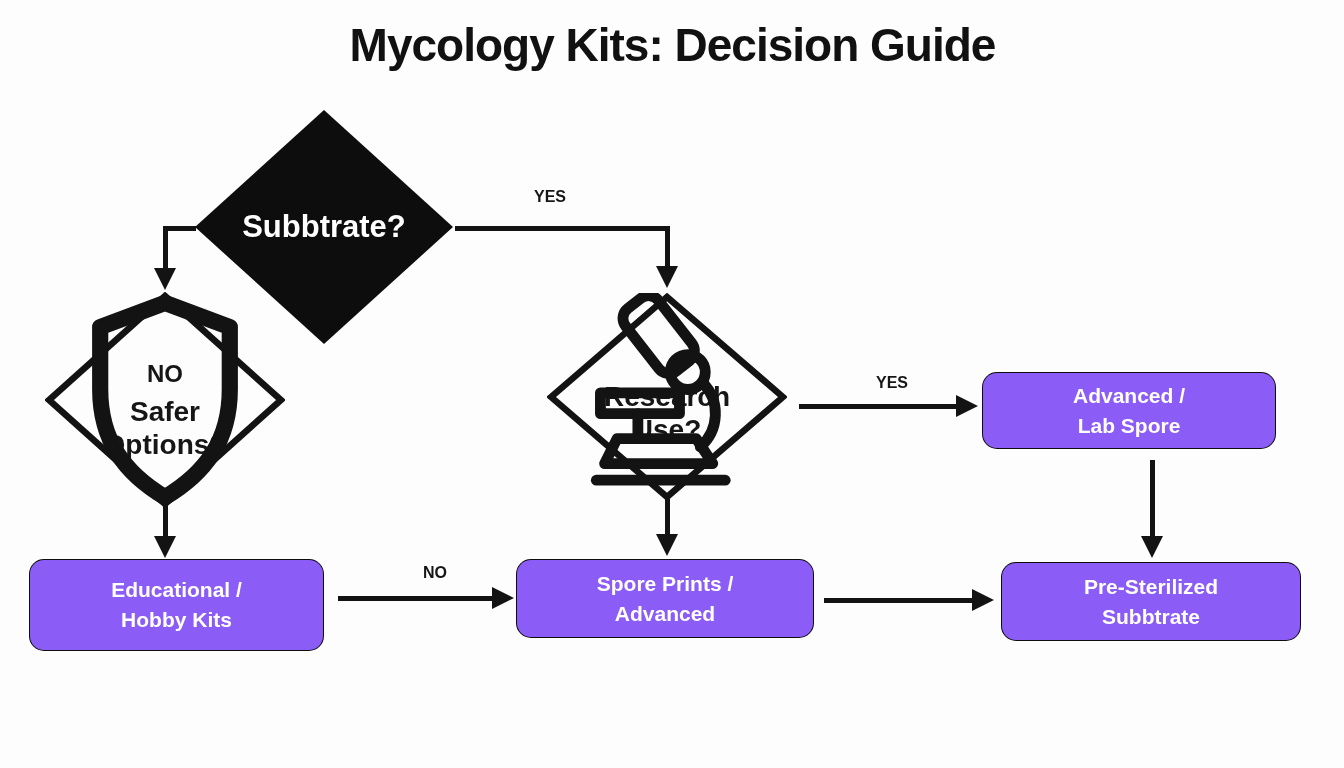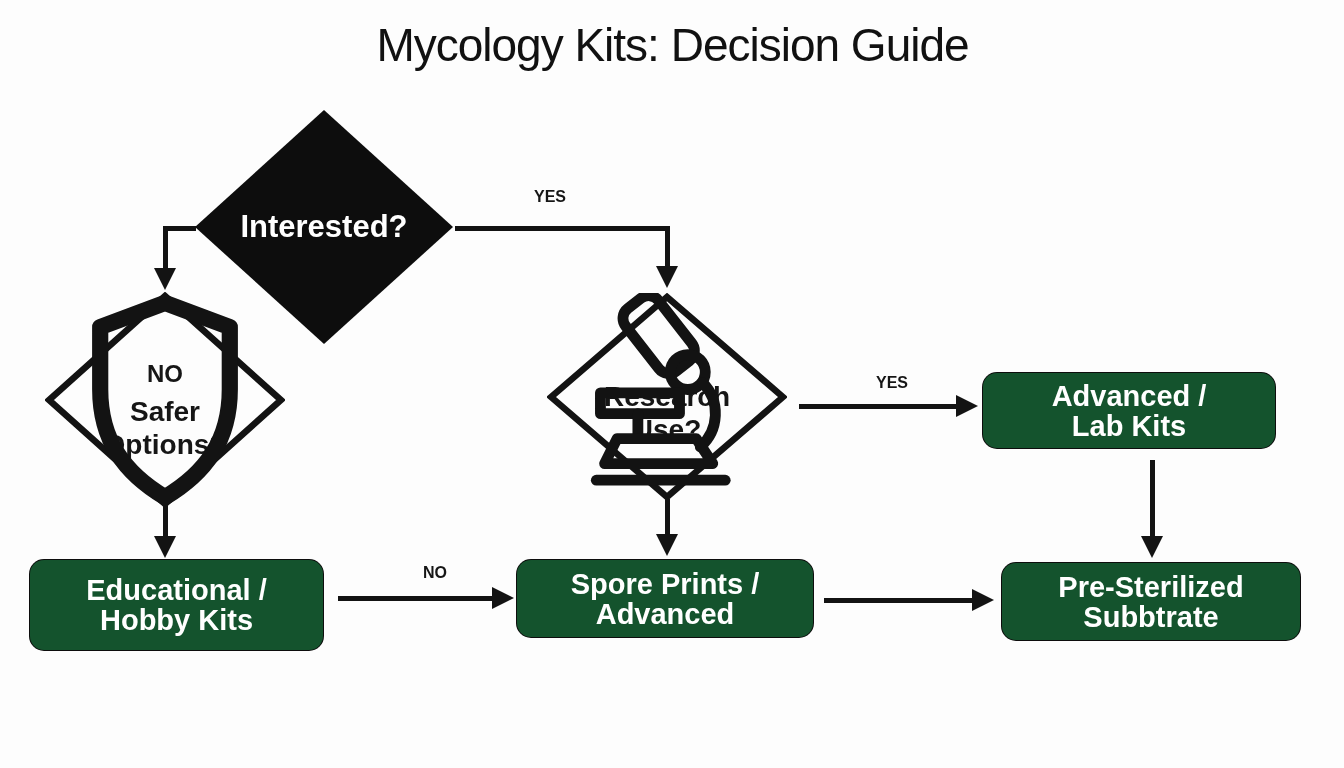--- a/index.html
+++ b/index.html
@@ -7,40 +7,40 @@
     position:relative;
     width:1344px;height:768px;
     background:#fdfdfd;
     font-family:"Liberation Sans", sans-serif;
     overflow:hidden;
     margin:0 auto;
   }
   .title{
     position:absolute;left:1px;right:0;top:18px;
     text-align:center;
-    font-size:46px;font-weight:normal;color:#111;
+    font-size:46px;font-weight:bold;color:#111;
     letter-spacing:-1px;
   }
   
   .diamond{position:absolute;}
   .diamond svg{position:absolute;left:0;top:0;width:100%;height:100%;}
   .dcontent{
     position:absolute;left:0;top:0;right:0;bottom:0;
     display:flex;flex-direction:column;align-items:center;justify-content:center;
     text-align:center;
   }
   .dlabel-white{color:#fff;font-weight:bold;font-size:31px;}
   .dline{color:#161616;font-weight:bold;font-size:28px;line-height:33px;}
   .branch-in-diamond{color:#161616;font-weight:bold;font-size:24px;line-height:26px;margin-bottom:8px;}
   
   .node-box{
     position:absolute;
-    background:#14532d;border-radius:14px;
+    background:#8b5cf6;border-radius:14px;
     display:flex;flex-direction:column;align-items:center;justify-content:center;
-    color:#fff;font-weight:bold;font-size:29px;line-height:30px;
+    color:#fff;font-weight:bold;font-size:21px;line-height:30px;
     text-align:center;
     box-shadow:0 0 0 1px #0d0d0d;
   }
   
   .hline{position:absolute;height:5px;background:#131313;}
   .vline{position:absolute;width:5px;background:#131313;}
   .ahead-down{
     position:absolute;width:0;height:0;
     border-left:11px solid transparent;border-right:11px solid transparent;
     border-top:22px solid #131313;
@@ -61,21 +61,21 @@
 
 <div id="canvas">
 
   <div class="title">Mycology Kits: Decision Guide</div>
 
   <div class="diamond" style="left:195px;top:110px;width:258px;height:234px;">
     <svg viewBox="0 0 258 234">
       <polygon points="129,0 258,117 129,234 0,117" fill="#0d0d0d"></polygon>
     </svg>
     <div class="dcontent">
-      <div class="dlabel-white">Interested?</div>
+      <div class="dlabel-white">Subbtrate?</div>
     </div>
   </div>
 
   <div class="diamond" style="left:45px;top:292px;width:240px;height:216px;">
     <svg viewBox="0 0 240 216">
       <polygon points="120,4 236,108 120,212 4,108" fill="#fdfdfd" stroke="#131313" stroke-width="6.5" stroke-linejoin="miter"></polygon>
     </svg>
     <div class="dcontent" style="padding-top:26px;">
       <div class="branch-in-diamond">NO</div>
       <div class="dline">Safer</div>
@@ -120,21 +120,21 @@
     <div>Hobby Kits</div>
   </div>
 
   <div class="node-box" style="left:517px;top:560px;width:296px;height:77px;text-align:right;">
     <div>Spore Prints /</div>
     <div>Advanced</div>
   </div>
 
   <div class="node-box" style="left:983px;top:373px;width:292px;height:75px;">
     <div>Advanced /</div>
-    <div>Lab Kits</div>
+    <div>Lab Spore</div>
   </div>
 
   <div class="node-box" style="left:1002px;top:563px;width:298px;height:77px;">
     <div>Pre-Sterilized</div>
     <div>Subbtrate</div>
   </div>
 
   <div>
     <div class="hline" style="left:163px;top:226px;width:33px;"></div>
     <div class="vline" style="left:163px;top:226px;height:44px;"></div>

